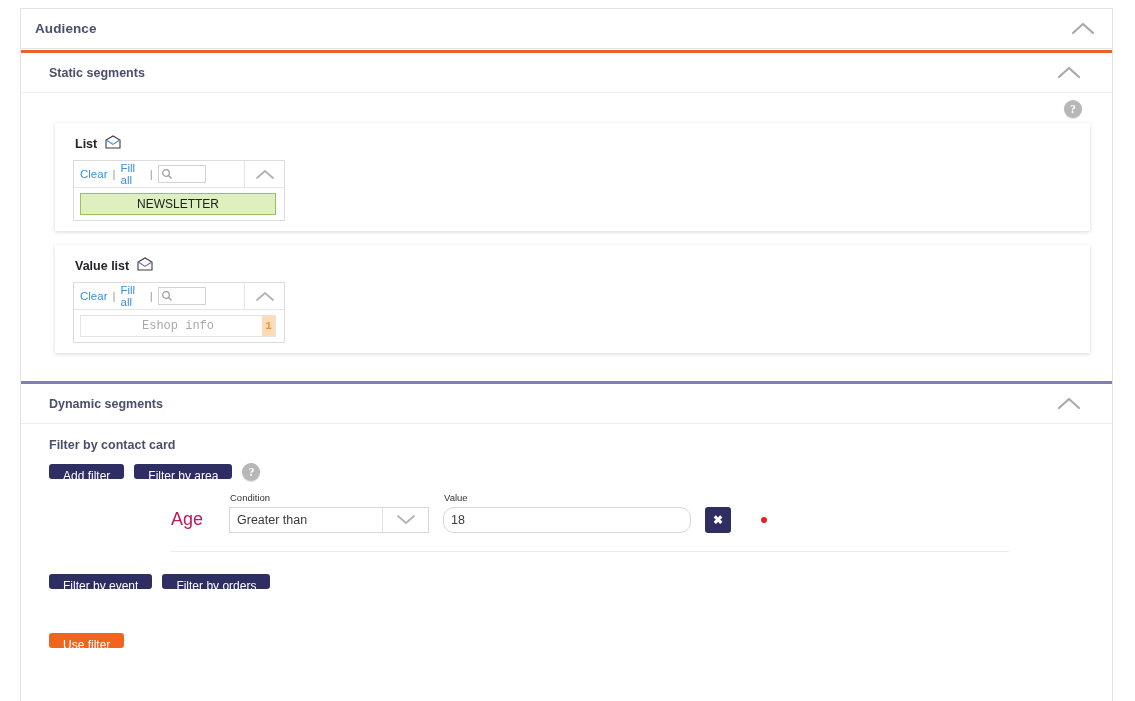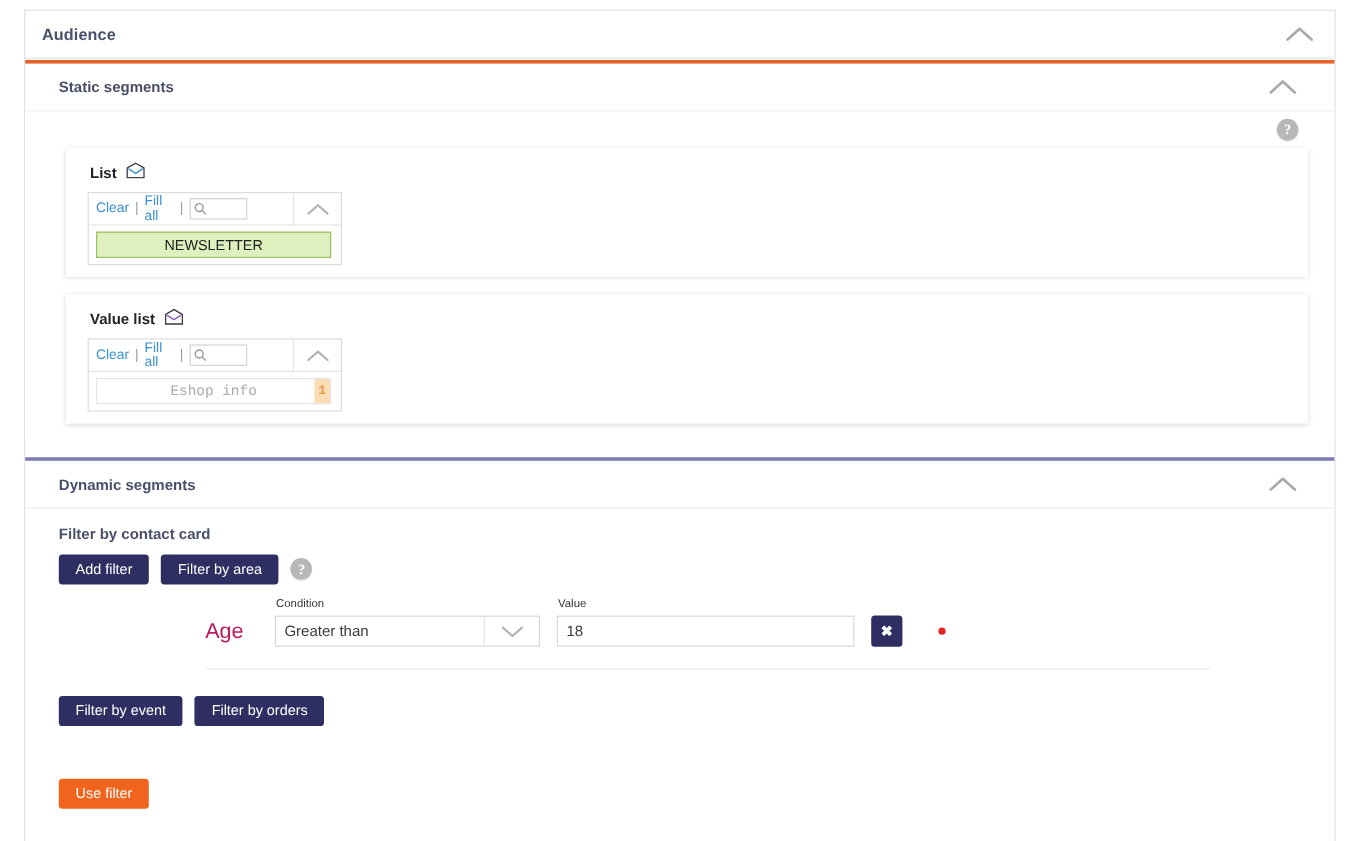--- a/index.html
+++ b/index.html
@@ -230,21 +230,21 @@
   }
   .btn {
     border: none;
     cursor: pointer;
     font-family: "Liberation Sans", sans-serif;
     font-size: 12px;
     color: #ffffff;
     background: #2e2e63;
     border-radius: 3px;
     padding: 0 14px;
-    height: 25px;
+    height: 15px;
     line-height: 25px;
   }
   .btn-orange { background: #f0641e; }
 
   
   .filter-row {
     display: flex;
     align-items: center;
     gap: 0;
     padding: 26px 0 0 0;
@@ -271,22 +271,22 @@
     color: #353535;
     background: transparent;
     font-weight: normal;
   }
   .field .fval {
     padding-left: 7px;
     font-size: 12.5px;
     color: #3a3a3a;
     flex: 1;
   }
-  .field-cond { width: 221px; }
-  .field-val  { width: 248px; }
+  .field-cond { width: 200px; }
+  .field-val  { width: 248px; border-radius: 11px; }
   .select-arrow {
     width: 46px;
     height: 100%;
     border-left: 1px solid #e3e3e5;
     display: flex;
     align-items: center;
     justify-content: center;
   }
   .sep-gap { width: 14px; }
   .gap-wide { width: 14px; }

